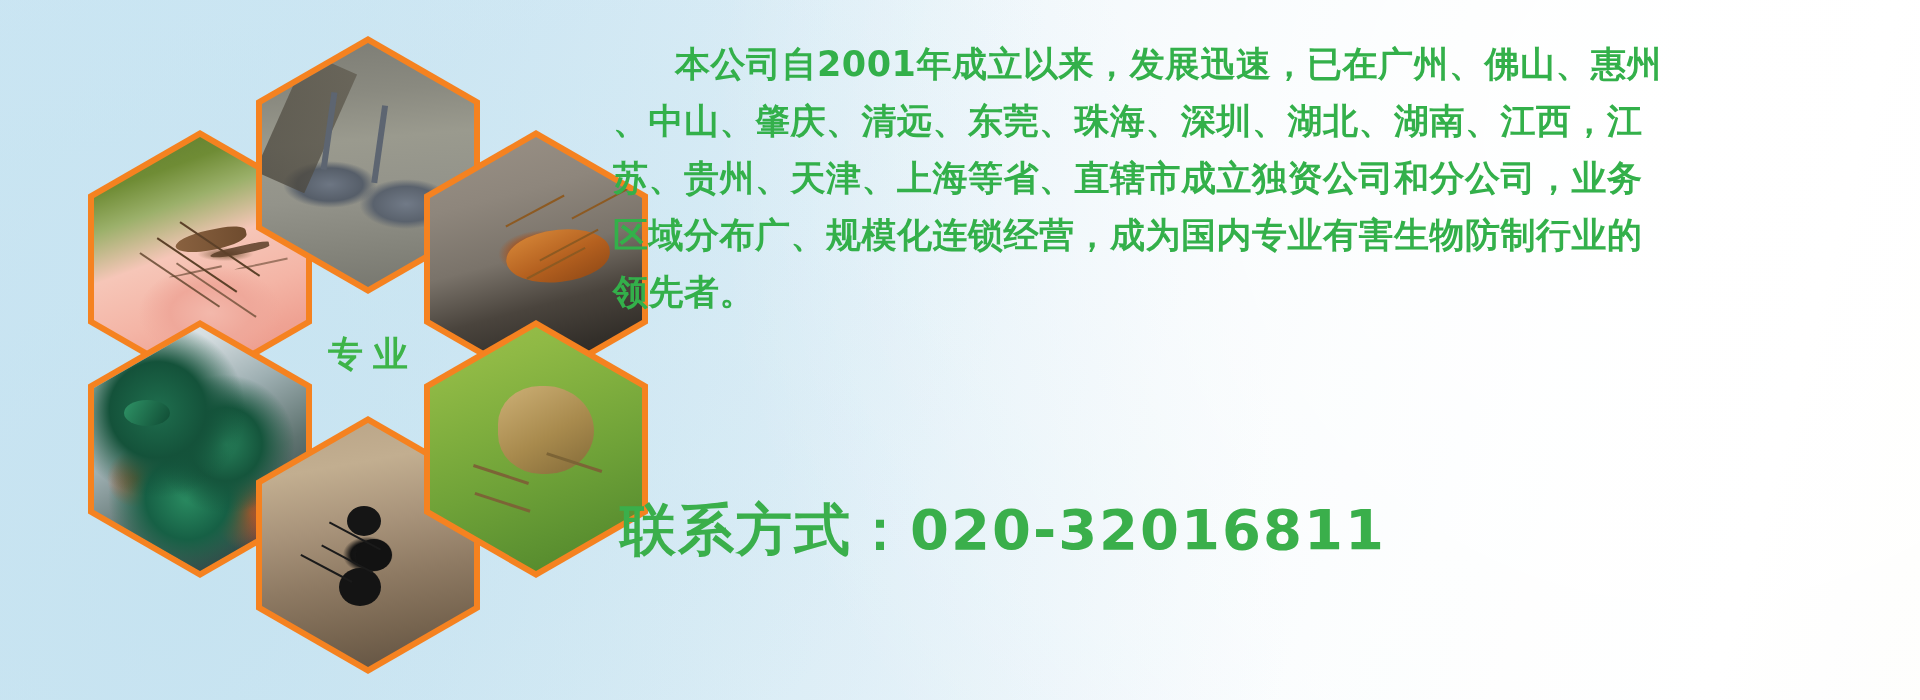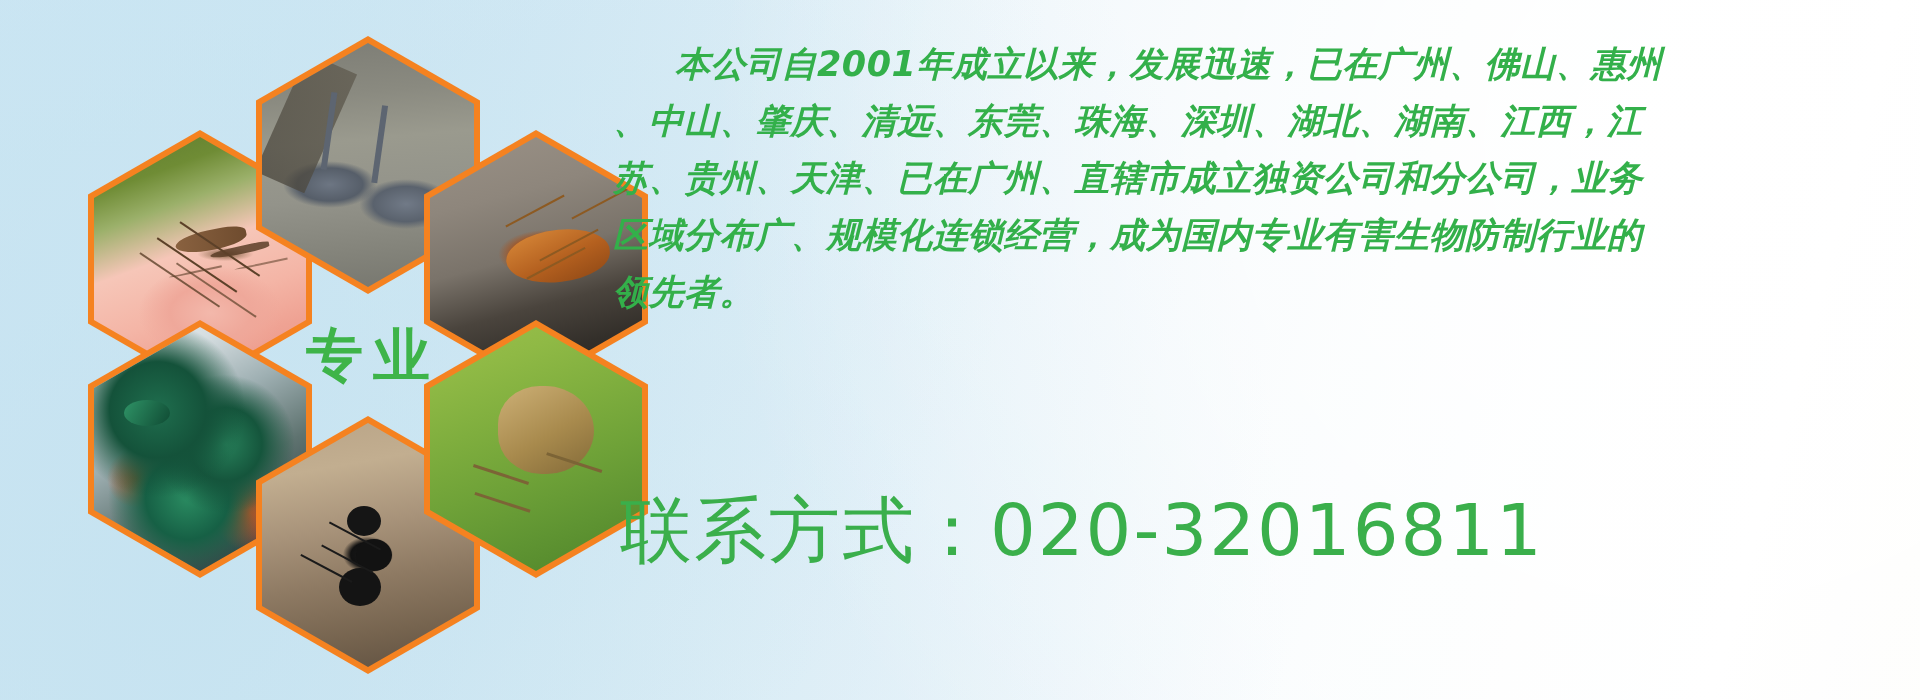--- a/index.html
+++ b/index.html
@@ -75,21 +75,21 @@
     height: 258px;
     clip-path: polygon(50% 0%, 100% 25%, 100% 75%, 50% 100%, 0% 75%, 0% 25%);
     display: flex;
     flex-direction: column;
     align-items: center;
     justify-content: center;
     background: transparent;
   }
   .hex-label .ln {
     color: #3eb449;
-    font-size: 57px;
+    font-size: 35px;
     font-weight: 700;
     letter-spacing: 10px;
     line-height: 1.42;
     text-indent: 10px;
     font-family: "DejaVu Sans", "Liberation Sans", sans-serif;
   }
 
   
   .hex.pos-mosquito { left: 0px;   top: 122px; }
   .hex.pos-rats     { left: 168px; top: 28px;  }
@@ -266,34 +266,33 @@
     width: 1300px;
   }
   .copy-line {
     color: #33b04a;
     font-size: 35px;
     font-weight: 700;
     line-height: 57px;
     letter-spacing: 0.5px;
     white-space: nowrap;
     font-family: "DejaVu Sans", "Liberation Sans", sans-serif;
-    font-style: italic;
   }
   .copy-line.indent { text-indent: 62px; }
 
   #contact-block {
     position: absolute;
     left: 620px;
     top: 486px;
     width: 1300px;
   }
   .contact-line {
     color: #3aaf4b;
-    font-size: 72px;
-    font-weight: 400;
+    font-size: 56px;
+    font-weight: 700;
     line-height: 88px;
     letter-spacing: 2px;
     white-space: nowrap;
     font-family: "DejaVu Sans", "Liberation Sans", sans-serif;
   }
   .contact-line.second { text-indent: 285px; }
 </style>
 </head>
 <body>
 
@@ -341,21 +340,21 @@
 
     <div class="hex-label pos-center">
       <div class="ln">专业</div>
     </div>
 
   </div>
 
   <div id="copy-block">
     <div class="copy-line indent">本公司自2001年成立以来，发展迅速，已在广州、佛山、惠州</div>
     <div class="copy-line">、中山、肇庆、清远、东莞、珠海、深圳、湖北、湖南、江西，江</div>
-    <div class="copy-line">苏、贵州、天津、已在广州、直辖市成立独资公司和分公司，业务</div>
+    <div class="copy-line">苏、贵州、天津、上海等省、直辖市成立独资公司和分公司，业务</div>
     <div class="copy-line">区域分布广、规模化连锁经营，成为国内专业有害生物防制行业的</div>
     <div class="copy-line">领先者。</div>
   </div>
 
   <div id="contact-block">
     <div class="contact-line">联系方式：020-32016811</div>
   </div>
 
 </div>
 

